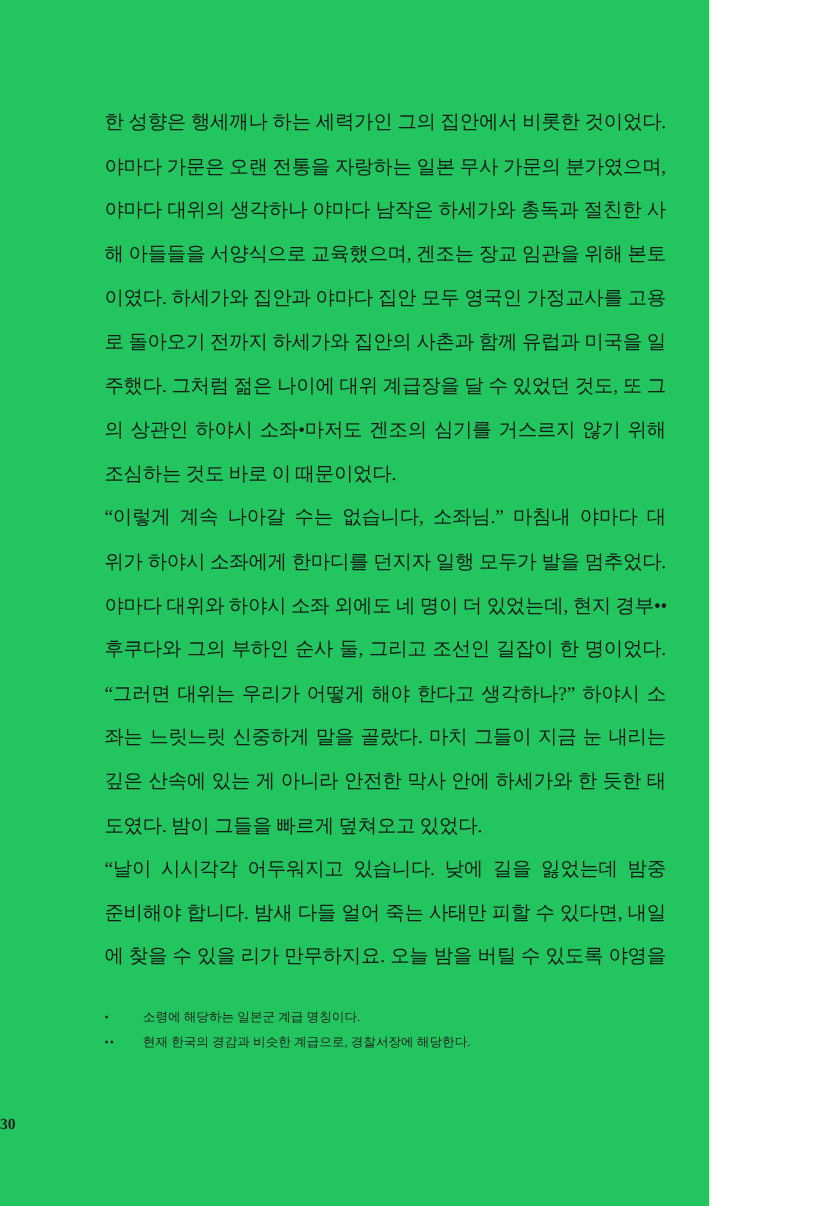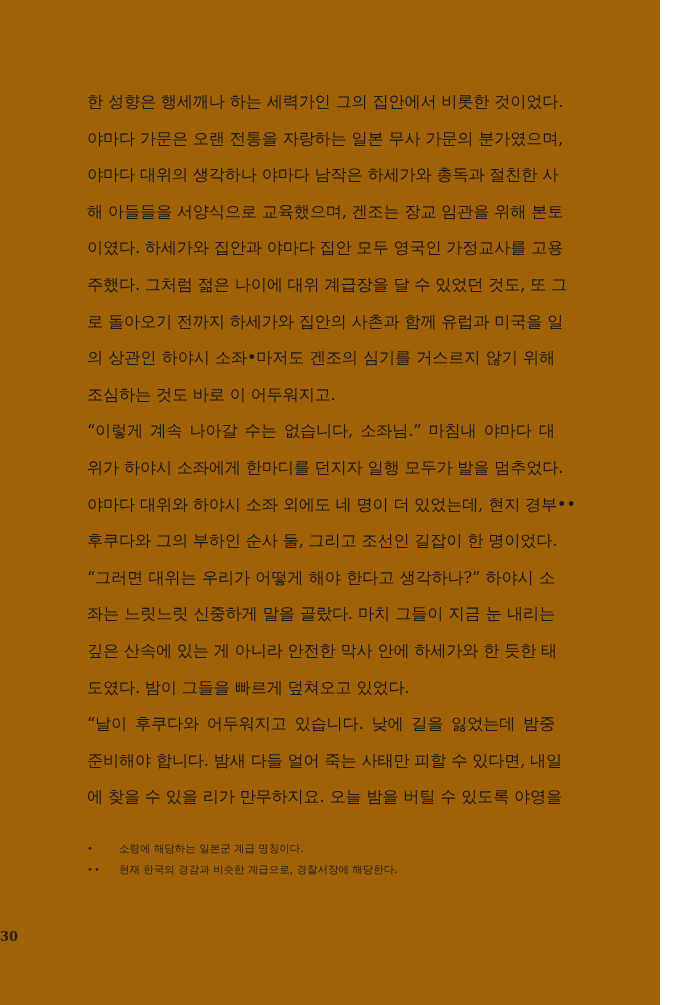--- a/index.html
+++ b/index.html
@@ -11,23 +11,24 @@
       width: 690px;
       height: 1005px;
       position: relative;
       overflow: hidden;
       font-family: "DejaVu Serif", "Liberation Serif", serif;
       color: #1a1a1a;
     }
     .page {
       position: absolute;
       left: 0; top: 0;
-      width: 660px;
+      width: 591px;
       height: 1005px;
-      background: #a16207;
+      background: #22c55e;
+      font-family: Liberation Serif, serif;
     }
     .body-text {
       position: absolute;
       left: 87px;
       top: 84px;
       width: 468px;
     }
     .line {
       height: 36.6px;
       line-height: 36.6px;
@@ -76,33 +77,33 @@
 </head>
 <body>
 
 <div class="page">
   <div class="body-text">
     <div class="line">한 성향은 행세깨나 하는 세력가인 그의 집안에서 비롯한 것이었다.</div>
     <div class="line">야마다 가문은 오랜 전통을 자랑하는 일본 무사 가문의 분가였으며,</div>
     <div class="line">야마다 대위의 생각하나 야마다 남작은 하세가와 총독과 절친한 사</div>
     <div class="line">해 아들들을 서양식으로 교육했으며, 겐조는 장교 임관을 위해 본토</div>
     <div class="line">이였다. 하세가와 집안과 야마다 집안 모두 영국인 가정교사를 고용</div>
+    <div class="line">로 돌아오기 전까지 하세가와 집안의 사촌과 함께 유럽과 미국을 일</div>
     <div class="line">주했다. 그처럼 젊은 나이에 대위 계급장을 달 수 있었던 것도, 또 그</div>
-    <div class="line">로 돌아오기 전까지 하세가와 집안의 사촌과 함께 유럽과 미국을 일</div>
     <div class="line">의 상관인 하야시 소좌•마저도 겐조의 심기를 거스르지 않기 위해</div>
-    <div class="line last">조심하는 것도 바로 이 어두워지고.</div>
+    <div class="line last">조심하는 것도 바로 이 때문이었다.</div>
     <div class="line">  “이렇게 계속 나아갈 수는 없습니다, 소좌님.” 마침내 야마다 대</div>
     <div class="line">위가 하야시 소좌에게 한마디를 던지자 일행 모두가 발을 멈추었다.</div>
     <div class="line">야마다 대위와 하야시 소좌 외에도 네 명이 더 있었는데, 현지 경부••</div>
     <div class="line">후쿠다와 그의 부하인 순사 둘, 그리고 조선인 길잡이 한 명이었다.</div>
     <div class="line">  “그러면 대위는 우리가 어떻게 해야 한다고 생각하나?” 하야시 소</div>
     <div class="line">좌는 느릿느릿 신중하게 말을 골랐다. 마치 그들이 지금 눈 내리는</div>
     <div class="line">깊은 산속에 있는 게 아니라 안전한 막사 안에 하세가와 한 듯한 태</div>
     <div class="line last">도였다. 밤이 그들을 빠르게 덮쳐오고 있었다.</div>
-    <div class="line">  “날이 후쿠다와 어두워지고 있습니다. 낮에 길을 잃었는데 밤중</div>
+    <div class="line">  “날이 시시각각 어두워지고 있습니다. 낮에 길을 잃었는데 밤중</div>
     <div class="line">준비해야 합니다. 밤새 다들 얼어 죽는 사태만 피할 수 있다면, 내일</div>
     <div class="line">에 찾을 수 있을 리가 만무하지요. 오늘 밤을 버틸 수 있도록 야영을</div>
   </div>
 
   <div class="footnotes">
     <div class="footnote">
       <span class="fn-mark">•</span>
       <span class="fn-text">소령에 해당하는 일본군 계급 명칭이다.</span>
     </div>
     <div class="footnote">

